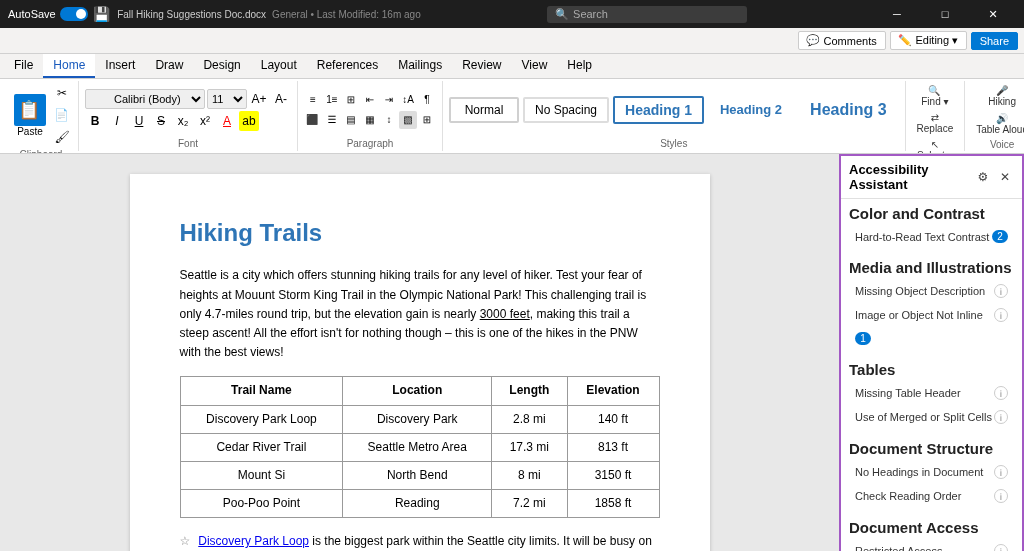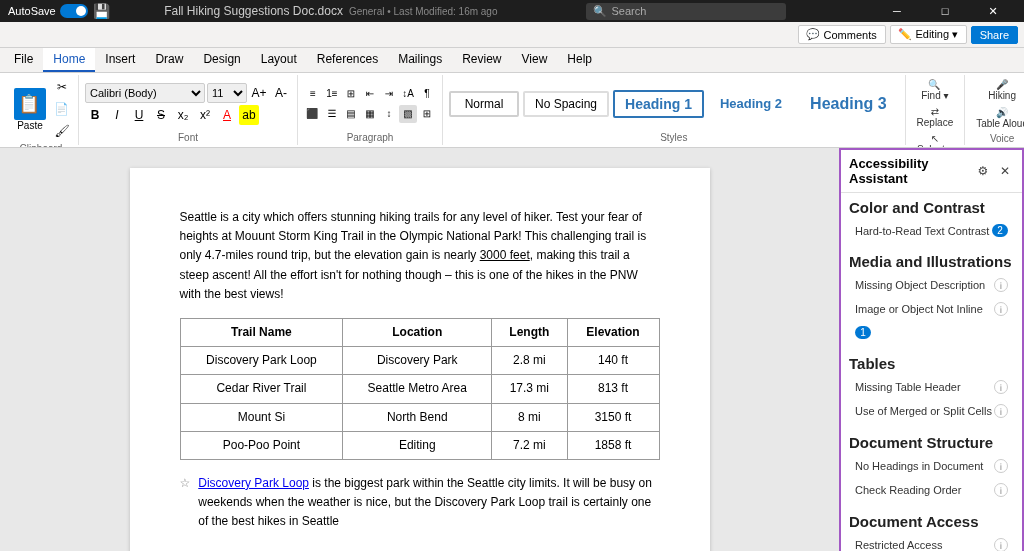--- a/index.html
+++ b/index.html
@@ -2,21 +2,21 @@
 <html><head>
   <meta charset="utf-8">
   <style>
     * { box-sizing: border-box; margin: 0; padding: 0; }
     body { font-family: 'Segoe UI', Arial, sans-serif; font-size: 12px; background: #f0f0f0; overflow: hidden; width: 1024px; height: 551px; }
 
     
     .title-bar {
       background: #1e1e1e;
       color: #fff;
-      height: 22px;
+      height: 28px;
       display: flex;
       align-items: center;
       justify-content: space-between;
       padding: 0 8px;
       font-size: 11px;
     }
     .title-bar-left { display: flex; align-items: center; gap: 6px; }
     .title-bar-right { display: flex; gap: 2px; }
     .title-bar-btn { width: 46px; height: 22px; display: flex; align-items: center; justify-content: center; cursor: pointer; font-size: 11px; }
     .autosave { display: flex; align-items: center; gap: 4px; font-size: 11px; }
@@ -32,21 +32,21 @@
     .ribbon-content { display: flex; align-items: stretch; padding: 2px 4px; height: 74px; overflow: hidden; }
     .ribbon-group { display: flex; flex-direction: column; border-right: 1px solid #e0e0e0; padding: 2px 6px; min-width: fit-content; }
     .ribbon-group-label { font-size: 10px; color: #666; text-align: center; margin-top: auto; padding-top: 2px; }
     .ribbon-group-content { display: flex; align-items: center; gap: 2px; flex: 1; }
 
     
     .paste-btn { display: flex; flex-direction: column; align-items: center; cursor: pointer; padding: 2px 4px; border-radius: 2px; }
     .paste-icon { width: 32px; height: 32px; background: #0078d4; display: flex; align-items: center; justify-content: center; color: white; font-size: 18px; border-radius: 2px; }
 
     
-    .font-select { width: 120px; height: 20px; font-size: 11px; border: 1px solid #ccc; border-radius: 2px; }
+    .font-select { width: 120px; height: 20px; font-size: 11px; border: 1px solid #ccc; border-radius: 2px; padding-left: 24px; }
     .font-size-select { width: 40px; height: 20px; font-size: 11px; border: 1px solid #ccc; border-radius: 2px; }
     .font-controls { display: flex; flex-direction: column; gap: 2px; }
     .font-row { display: flex; gap: 2px; align-items: center; }
     .format-btn { width: 20px; height: 20px; border: none; background: none; cursor: pointer; font-size: 12px; border-radius: 2px; display: flex; align-items: center; justify-content: center; }
     .format-btn.bold { font-weight: bold; }
     .format-btn.italic { font-style: italic; }
     .format-btn.underline { text-decoration: underline; }
     .style-normal { border: 2px solid #d0d0d0; border-radius: 2px; padding: 4px 10px; font-size: 12px; cursor: pointer; min-width: 70px; text-align: center; }
     .style-heading { border: 2px solid transparent; border-radius: 2px; padding: 4px 10px; font-size: 12px; cursor: pointer; min-width: 70px; text-align: center; }
     .style-h1 { color: #2e75b6; font-size: 14px; font-weight: bold; border: 2px solid #2e75b6; }
@@ -96,21 +96,21 @@
 
 <div class="title-bar">
   <div class="title-bar-left">
     <div class="autosave">
       <span>AutoSave</span>
       <div class="toggle">
         <div class="toggle-dot"></div>
       </div>
     </div>
     <span style="color:#888; font-size:14px;">💾</span>
-    <span style="font-size:12px; color:#ccc;margin-left:47px;">Fall Hiking Suggestions Doc.docx</span>
+    <span style="font-size:10px; color:#ccc;">Fall Hiking Suggestions Doc.docx</span>
     <span style="font-size:10px; color:#888;">General • Last Modified: 16m ago</span>
   </div>
   <div class="search-bar">
     <span>🔍</span>
     <span style="color:#aaa;">Search</span>
   </div>
   <div class="title-bar-right">
     <div class="title-bar-btn">─</div>
     <div class="title-bar-btn">□</div>
     <div class="title-bar-btn close">✕</div>
@@ -271,20 +271,21 @@
       
     </div>
 
   </div>
 </div>
 
 <div class="main-layout">
 
   <div class="doc-area">
     <div class="doc-page">
+      <h1 class="doc-title">Hiking Trails</h1>
       <p class="doc-body">
         <span>Seattle is a city which offers stunning hiking trails for any level of hiker. Test your fear of heights at Mouunt Storm King Trail in the Olympic National Park! This challenging trail is only 4.7-miles round trip, but the elevation gain is nearly </span><span class="underline">3000 feet</span><span>, making this trail a steep ascent! All the effort isn't for nothing though – this is one of the hikes in the PNW with the best views!</span>
       </p>
 
       <table class="doc-table">
         <thead>
           <tr>
             <th>Trail Name</th>
             <th>Location</th>
             <th>Length</th>
@@ -305,21 +306,21 @@
               <td>813 ft</td>
             </tr>
             <tr>
               <td>Mount Si</td>
               <td>North Bend</td>
               <td>8 mi</td>
               <td>3150 ft</td>
             </tr>
             <tr>
               <td>Poo-Poo Point</td>
-              <td>Editing</td>
+              <td>Reading</td>
               <td>7.2 mi</td>
               <td>1858 ft</td>
             </tr>
           </tbody>
       </table>
 
       <div class="doc-footer-line">
         <span class="star-icon">☆</span>
         <div>
           <a href="#">Discovery Park Loop</a><span> is the biggest park within the Seattle city limits. It will be busy on weekends when the weather is nice, but the Discovery Park Loop trail is certainly one of the best hikes in Seattle</span>

